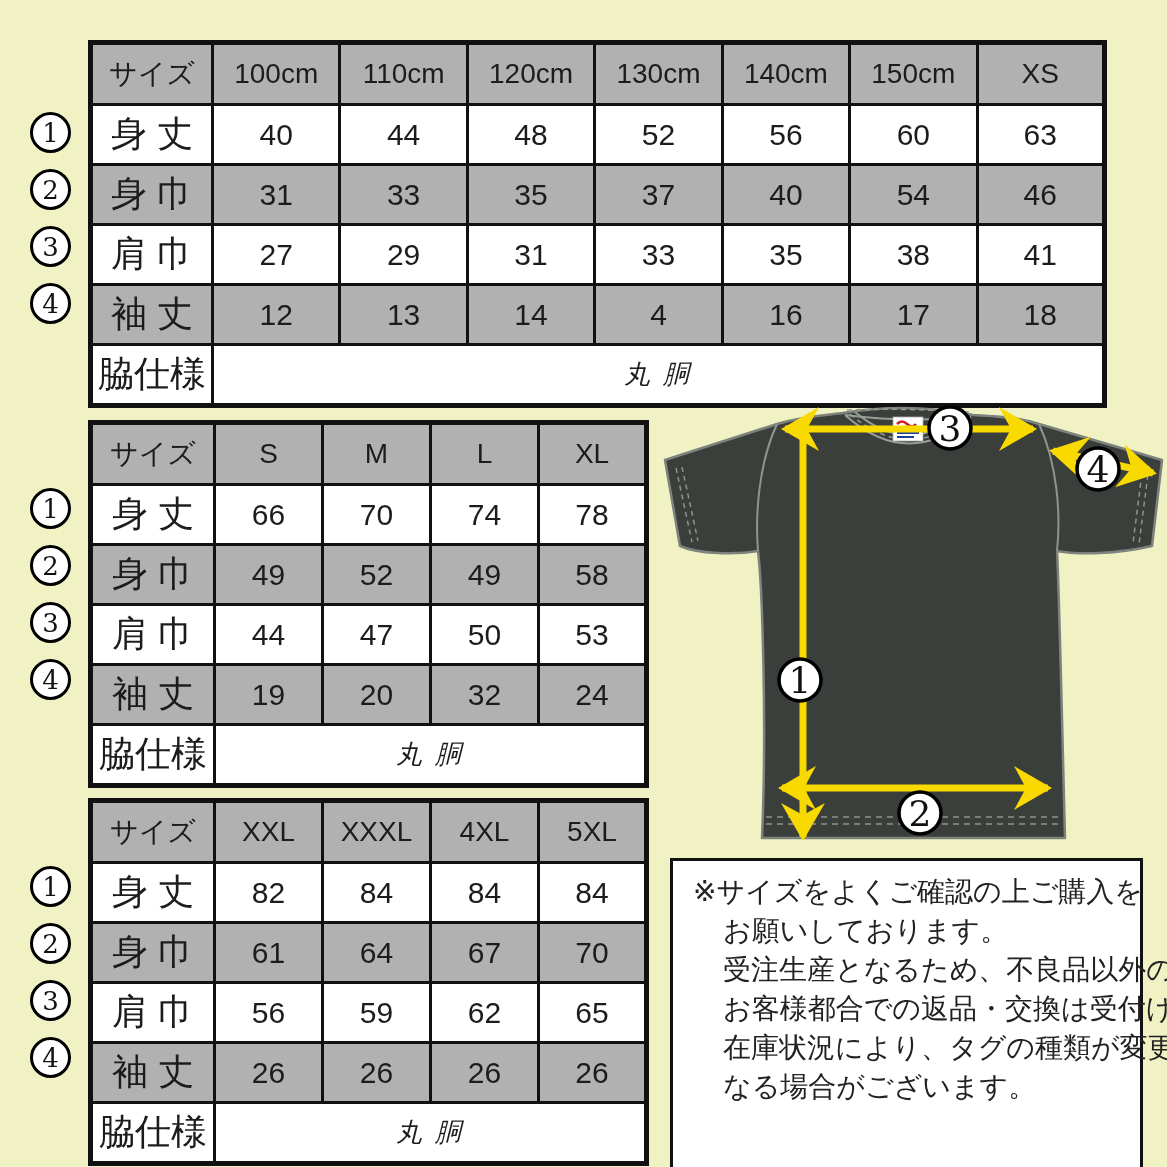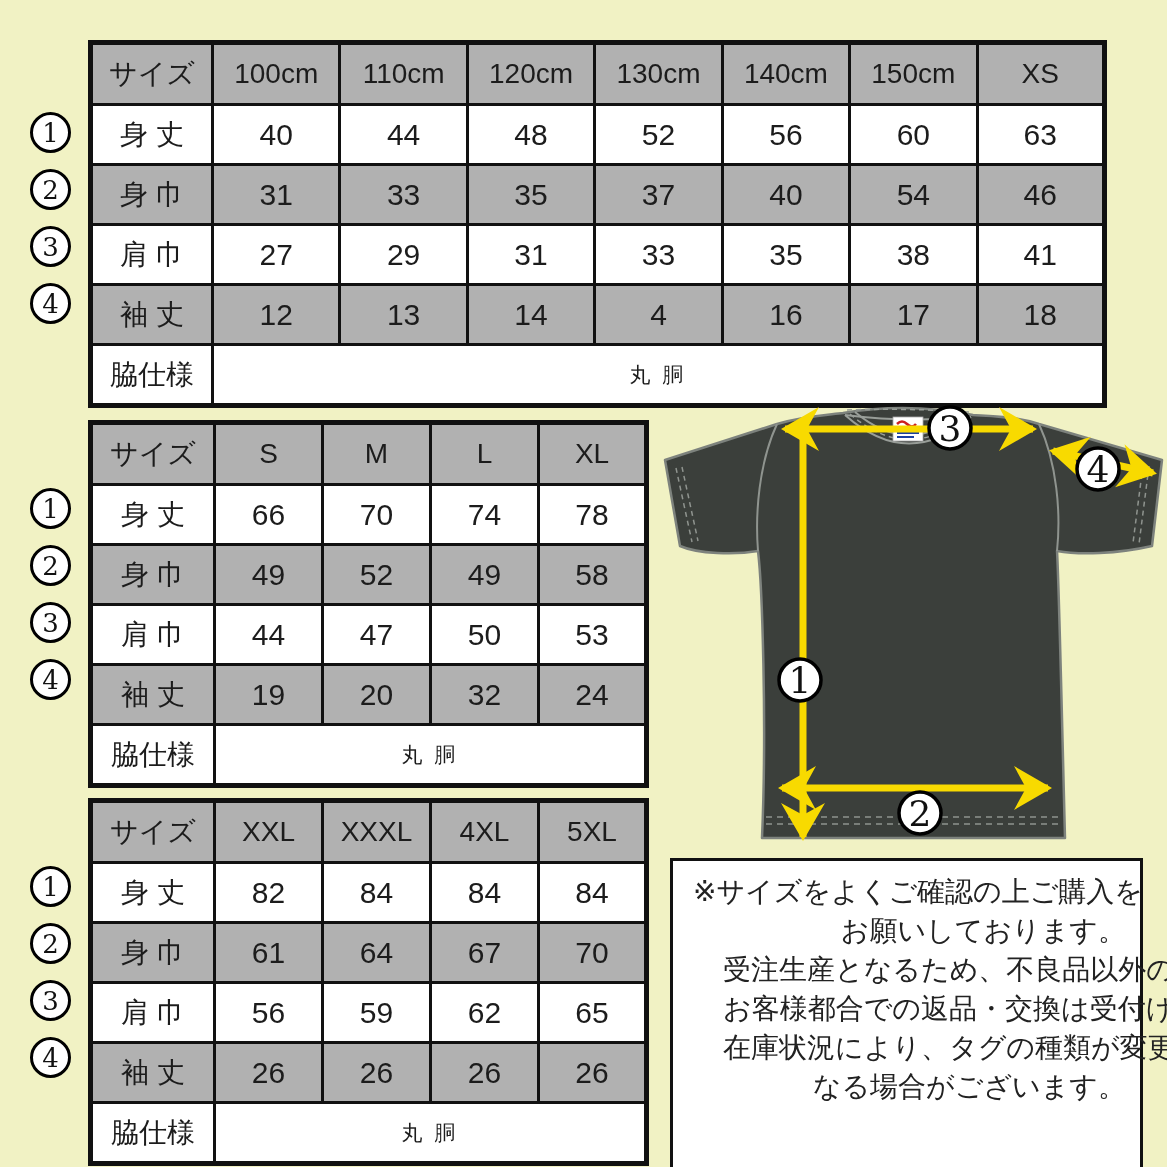--- a/index.html
+++ b/index.html
@@ -14,22 +14,22 @@
   table.size-table th,table.size-table td{
     border:3px solid #111;text-align:center;vertical-align:middle;padding:0;
     overflow:hidden;white-space:nowrap;
   }
   table.size-table thead th{
     background:#b1b1b1;font-weight:normal;font-size:28px;height:58px;
   }
   table.size-table tbody td{height:57px;font-size:30px;}
   table.size-table tbody tr.gray td{background:#b1b1b1;}
   table.size-table tbody tr.white td{background:#ffffff;}
-  table.size-table td.rowlabel{font-size:28px;margin-top:12px;}
-  table.size-table td.footer-value{font-size:21px;letter-spacing:3px;}
+  table.size-table td.rowlabel{font-size:36px;margin-top:12px;}
+  table.size-table td.footer-value{font-size:26px;letter-spacing:3px;font-style:italic;}
 
   #table-kids {left:88px;top:40px;width:1019px;}
   #table-adult{left:88px;top:420px;width:561px;}
   #table-plus {left:88px;top:798px;width:561px;}
 
   
   .circ{
     position:absolute;width:35px;height:35px;border-radius:50%;
     background:#fff;border:3px solid #000;box-sizing:content-box;
     display:flex;align-items:center;justify-content:center;
@@ -37,21 +37,21 @@
     font-size:26px;color:#111;line-height:1;
   }
 
   
   #notice-box{
     position:absolute;left:670px;top:858px;width:473px;height:352px;
     background:#fff;border:3px solid #111;box-sizing:border-box;
     padding:11px 14px 0 20px;color:#222;
   }
   .notice-line{font-size:28px;line-height:39px;white-space:nowrap;}
-  .notice-line.indent{padding-left:30px;text-align:right;}
+  .notice-line.indent{padding-left:30px;}
 
   
   #shirt-svg{position:absolute;left:655px;top:393px;}
   .badge-digit{
     font-family:"DejaVu Serif","Liberation Serif",serif;
     font-size:36px;fill:#111;
   }
 </style>
 </head>
 <body>

